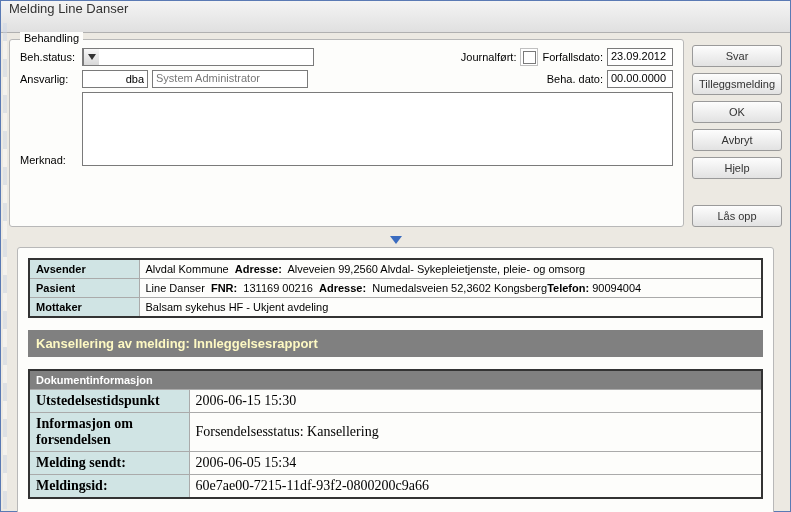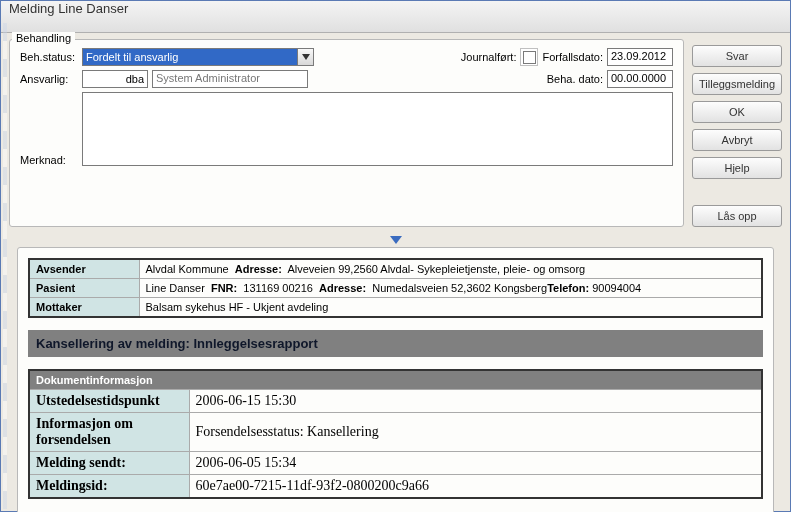--- a/index.html
+++ b/index.html
@@ -36,21 +36,21 @@
   flex: 1;
   border: 1px solid #b8b8b8;
   background: #fdfdfb;
   border-radius: 3px;
   padding: 8px 10px 10px;
   position: relative;
 }
 .fieldset-legend {
   position: absolute;
   top: -8px;
-  left: 2px;
+  left: 10px;
   background: #fdfdfb;
   padding: 0 4px;
   font-size: 11px;
 }
 .form-row {
   display: flex;
   align-items: center;
   margin-bottom: 4px;
   gap: 4px;
 }
@@ -187,21 +187,21 @@
   vertical-align: middle;
   margin-top: 44px;
 }
 .info-table td.headcell {
   background: #d0e4e4;
   font-weight: bold;
   width: 110px;
 }
 .section-header {
   background: #808080;
-  color: #0f172a;
+  color: #fef9c3;
   font-weight: bold;
   font-size: 13px;
   padding: 6px 8px;
   margin-bottom: 12px;
 }
 .doc-table {
   width: 100%;
   border: 2px solid #333;
   border-collapse: collapse;
 }
@@ -246,21 +246,20 @@
     <span>Melding Line Danser</span>
   </div>
 
   <div class="content-area">
     <div class="fieldset">
       <span class="fieldset-legend">Behandling</span>
 
       <div class="form-row">
         <span class="label">Beh.status:</span>
         <div class="dropdown">
-          <div class="dropdown-selected">Fordelt til ansvarlig</div>
           <div class="dropdown-btn">
             <svg viewBox="0 0 8 6">
                 <path d="M0 0 L8 0 L4 6 Z" fill="#333"></path>
               </svg>
           </div>
         </div>
         <div class="right-fields">
           <span>Journalført:</span>
           <div class="checkbox-wrap">
             <div class="checkbox"></div>

